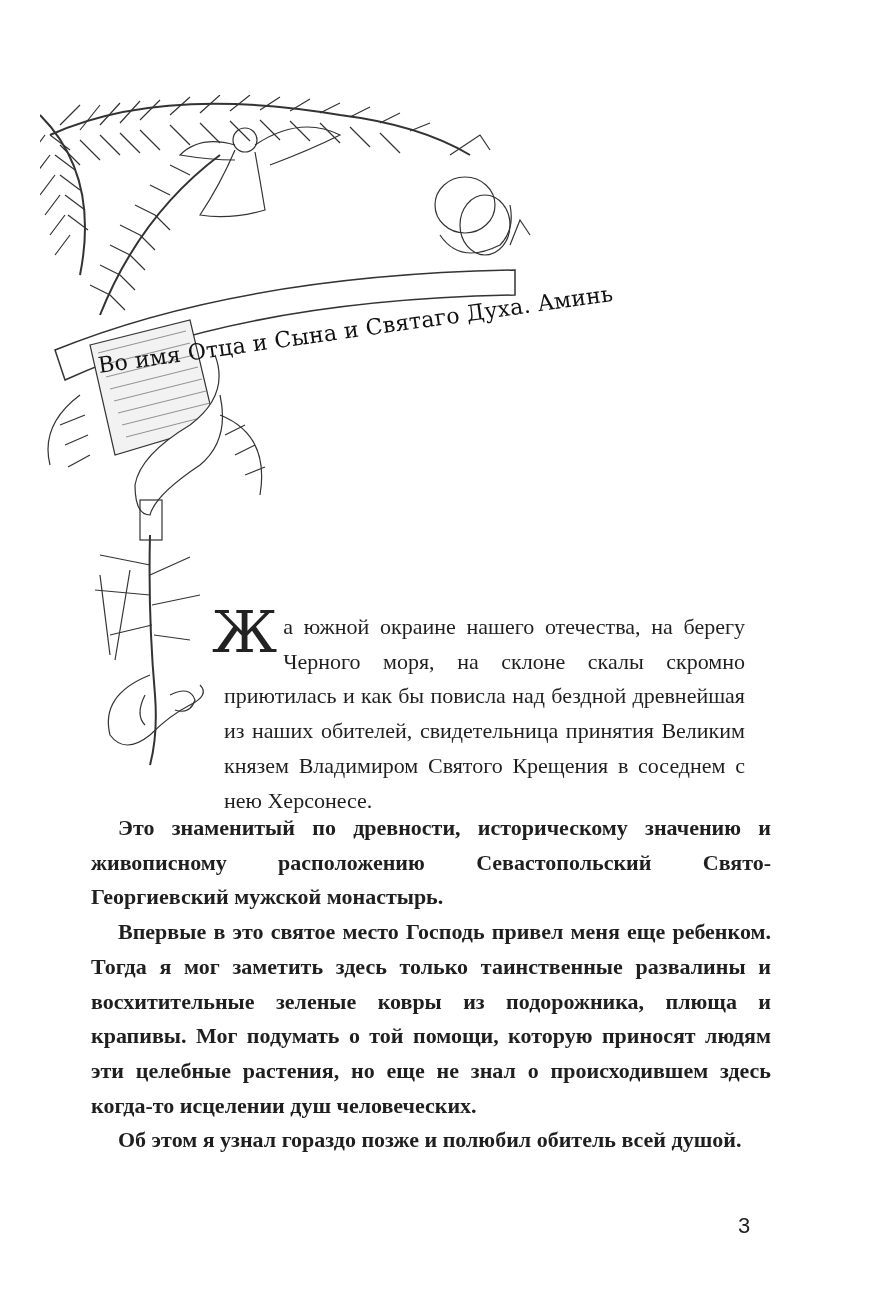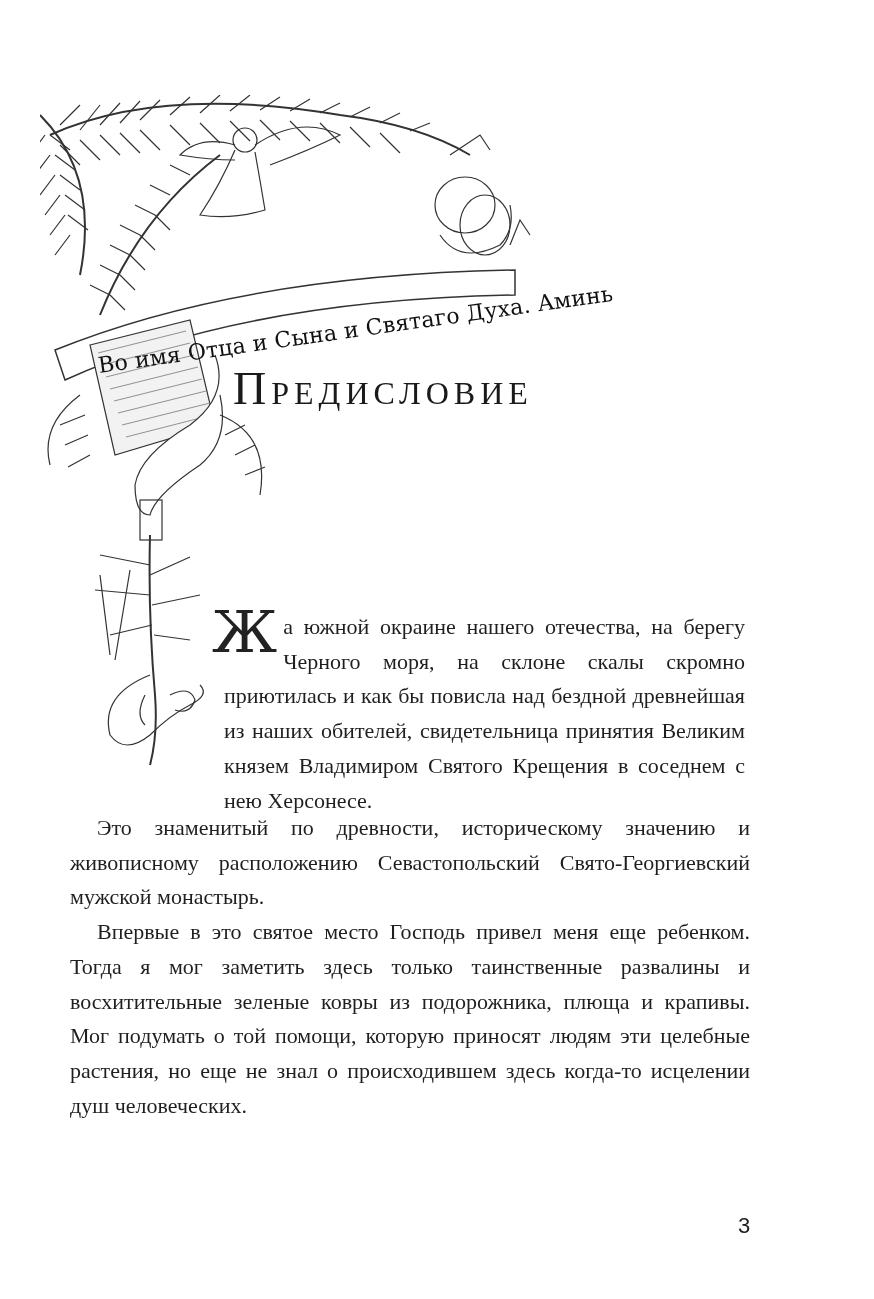--- a/index.html
+++ b/index.html
@@ -26,21 +26,21 @@
   .text {
     font-family: "Liberation Serif", serif; font-size: 22px; line-height: 34.7px;
     color: #1f1f1f; text-align: justify;
   }
   .first-block { position: absolute; left: 212px; top: 598px; width: 545px; }
   .first-block .drop {
     float: left; font-family: "DejaVu Serif", serif; font-size: 58px; line-height: 60px;
     margin: 4px 6px 0 0; color: #222; font-weight: normal;
   }
   .first-block p { margin: 12px; }
-  .rest { position: absolute; left: 70px; top: 811px; width: 680px; }
+  .rest { position: absolute; left: 91px; top: 811px; width: 680px; font-weight: bold; }
   .rest p { margin: 0; text-indent: 27px; }
 
   .page-num {
     position: absolute; left: 738px; top: 1213px;
     font-family: "Liberation Sans", sans-serif; font-size: 22px; color: #222;
   }
 </style>
 </head>
 <body>
 
@@ -84,26 +84,26 @@
         <path d="M110 470 L60 460 M110 480 L150 462 M110 500 L55 495 M112 510 L160 500 M112 530 L70 540 M114 540 L150 545"></path>
         <path d="M70 560 L60 480 M75 565 L90 475"></path>
 
         <path d="M110 580 Q60 600 70 640 Q85 660 110 640 Q130 620 150 610 Q170 600 160 590"></path>
         <path d="M105 600 Q95 620 105 630 M130 600 Q150 590 155 605 Q150 620 135 615"></path>
       </g>
     </svg>
     <div class="banner-text">Во имя Отца и Сына и Святаго Духа. Аминь</div>
   </div>
 
-  <h1 class="title">Предисловие</h1>
 
   <div class="first-block text">
     <span class="drop">Ж</span>
     <p>а южной окраине нашего отечества, на берегу Черного моря, на склоне скалы скромно приютилась и как бы повисла над бездной древнейшая из наших обителей, свидетельница принятия Великим князем Владимиром Святого Крещения в соседнем с нею Херсонесе.</p>
   </div>
 
   <div class="rest text">
     <p>Это знаменитый по древности, историческому значению и живописному расположению Севастопольский Свято-Георгиевский мужской монастырь.</p>
     <p>Впервые в это святое место Господь привел меня еще ребенком. Тогда я мог заметить здесь только таинственные развалины и восхитительные зеленые ковры из подорожника, плюща и крапивы. Мог подумать о той помощи, которую приносят людям эти целебные растения, но еще не знал о происходившем здесь когда-то исцелении душ человеческих.</p>
+    <p>Об этом я узнал гораздо позже и полюбил обитель всей душой.</p>
   </div>
 
   <div class="page-num">3</div>
 </div>
 
 </body></html>

